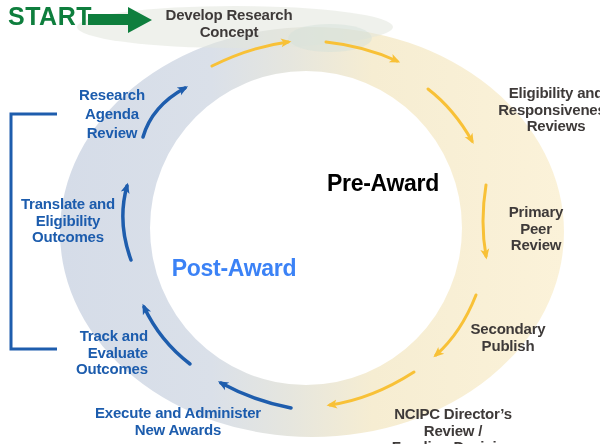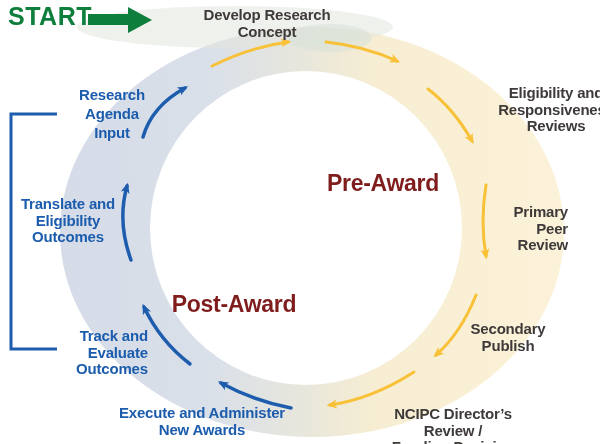--- a/index.html
+++ b/index.html
@@ -13,22 +13,22 @@
     text-align:center;white-space:pre-line;transform:translateX(-50%);
     letter-spacing:-0.2px;
   }
   .dark{color:#3E3A39;}
   .blue{color:#1C5CAD;}
   .lh19{line-height:19px;}
   .phase{
     position:absolute;font-weight:bold;font-size:23px;transform:translateX(-50%);
     letter-spacing:-0.3px;white-space:nowrap;
   }
-  .pre{color:#7f1d1d;}
-  .post{color:#7f1d1d;margin-top:36px;}
+  .pre{color:#000000;}
+  .post{color:#3b82f6;}
   .start{
     position:absolute;left:8px;top:2px;font-weight:bold;font-size:25px;
     color:#0E7E3D;letter-spacing:0.5px;
   }
 </style>
 </head>
 <body>
 
 <div class="canvas">
 
@@ -74,45 +74,45 @@
       <path marker-end="url(#ahB)" d="M 131,260 Q 117,222 127,186"></path>
       <path marker-end="url(#ahB)" d="M 143,137 Q 152,106 185,88"></path>
     </g>
   </svg>
 
   <div class="start">START</div>
 
   <div class="phase pre" style="left:383px;top:170px;">Pre-Award</div>
   <div class="phase post" style="left:234px;top:255px;">Post-Award</div>
 
-  <div class="lbl dark" style="left:229px;top:7px;margin-left:38px;">Develop Research
+  <div class="lbl dark" style="left:229px;top:7px;">Develop Research
 Concept</div>
 
 
   <div class="lbl dark" style="left:556px;top:85px;">Eligibility and
 Responsiveness
 Reviews</div>
 
-  <div class="lbl dark" style="left:536px;top:204px;text-align:right;">Primary Peer
+  <div class="lbl dark" style="left:536px;top:204px;">Primary Peer
 Review</div>
 
   <div class="lbl dark" style="left:508px;top:321px;">Secondary
 Publish</div>
 
   <div class="lbl dark" style="left:453px;top:406px;">NCIPC Director’s Review /
 Funding Decision</div>
 
-  <div class="lbl blue" style="left:178px;top:405px;margin-left:24px;">Execute and Administer
+  <div class="lbl blue" style="left:178px;top:405px;">Execute and Administer
 New Awards</div>
 
   <div class="lbl blue" style="left:112px;top:328px;text-align:right;">Track and
 Evaluate
 Outcomes</div>
 
   <div class="lbl blue" style="left:68px;top:196px;">Translate and
 Eligibility
 Outcomes</div>
 
   <div class="lbl blue lh19" style="left:112px;top:85px;">Research
 Agenda
-Input</div>
+Review</div>
 
 </div>
 
 </body></html>

